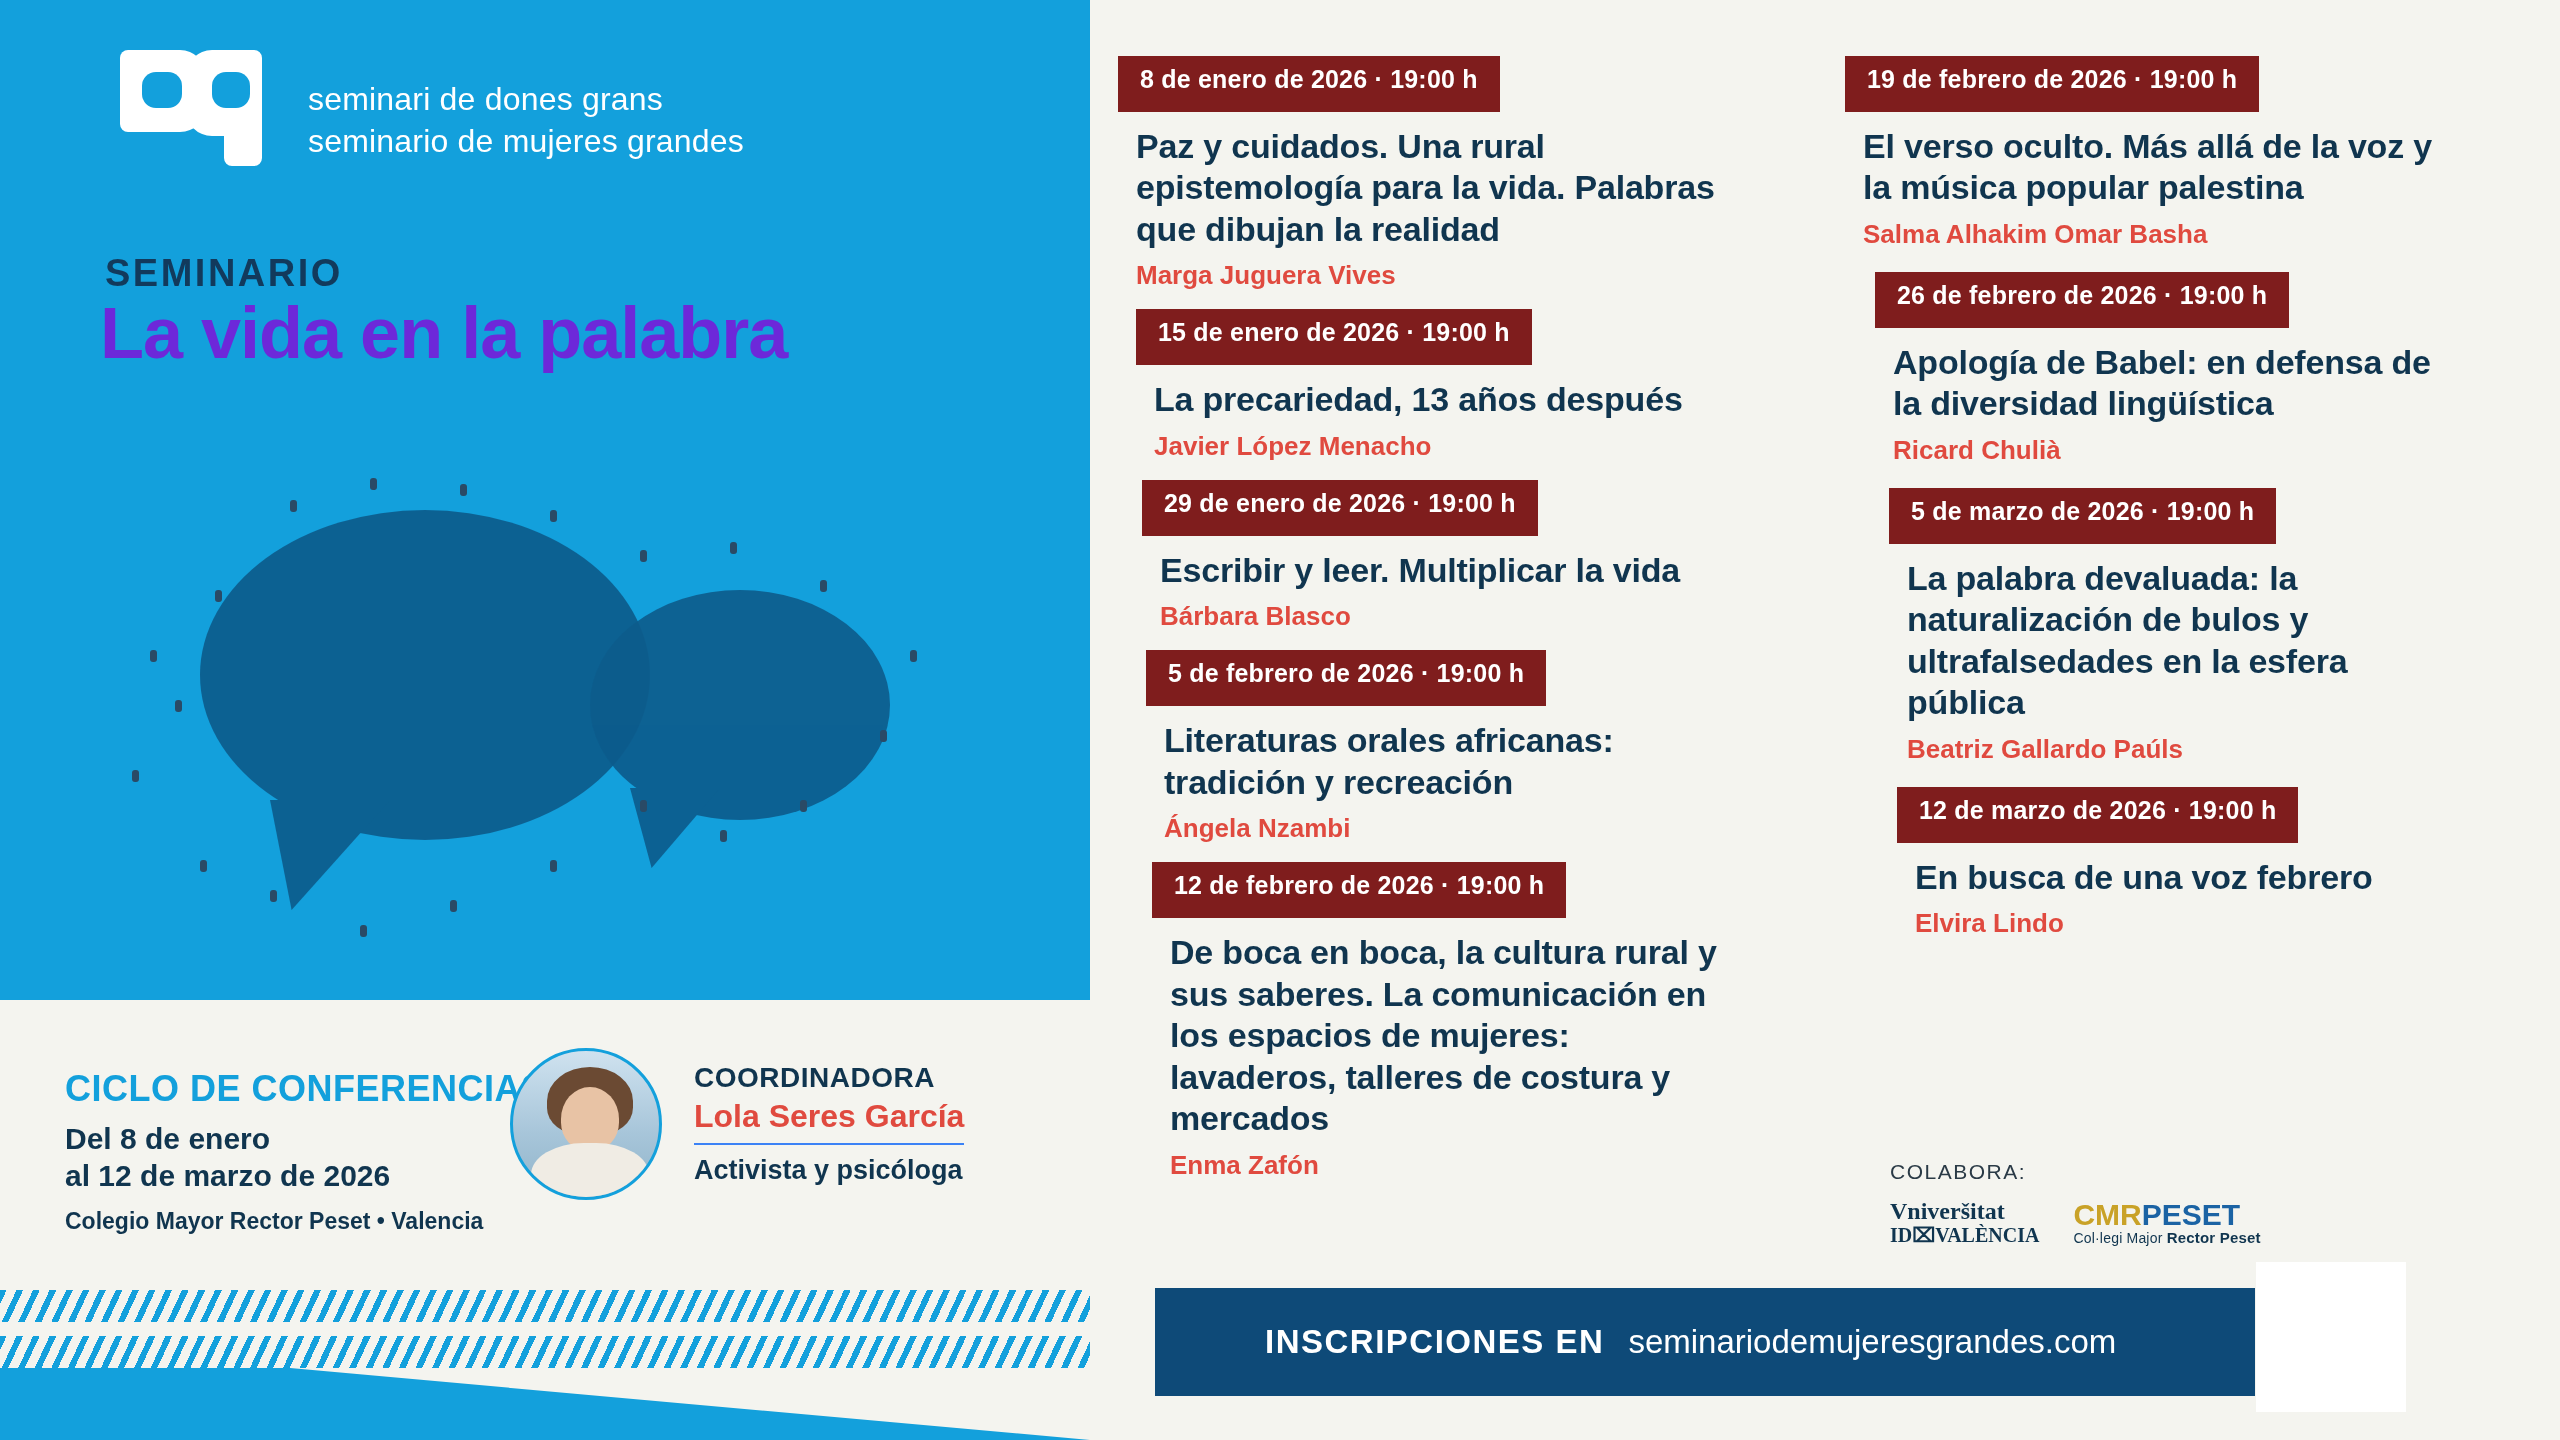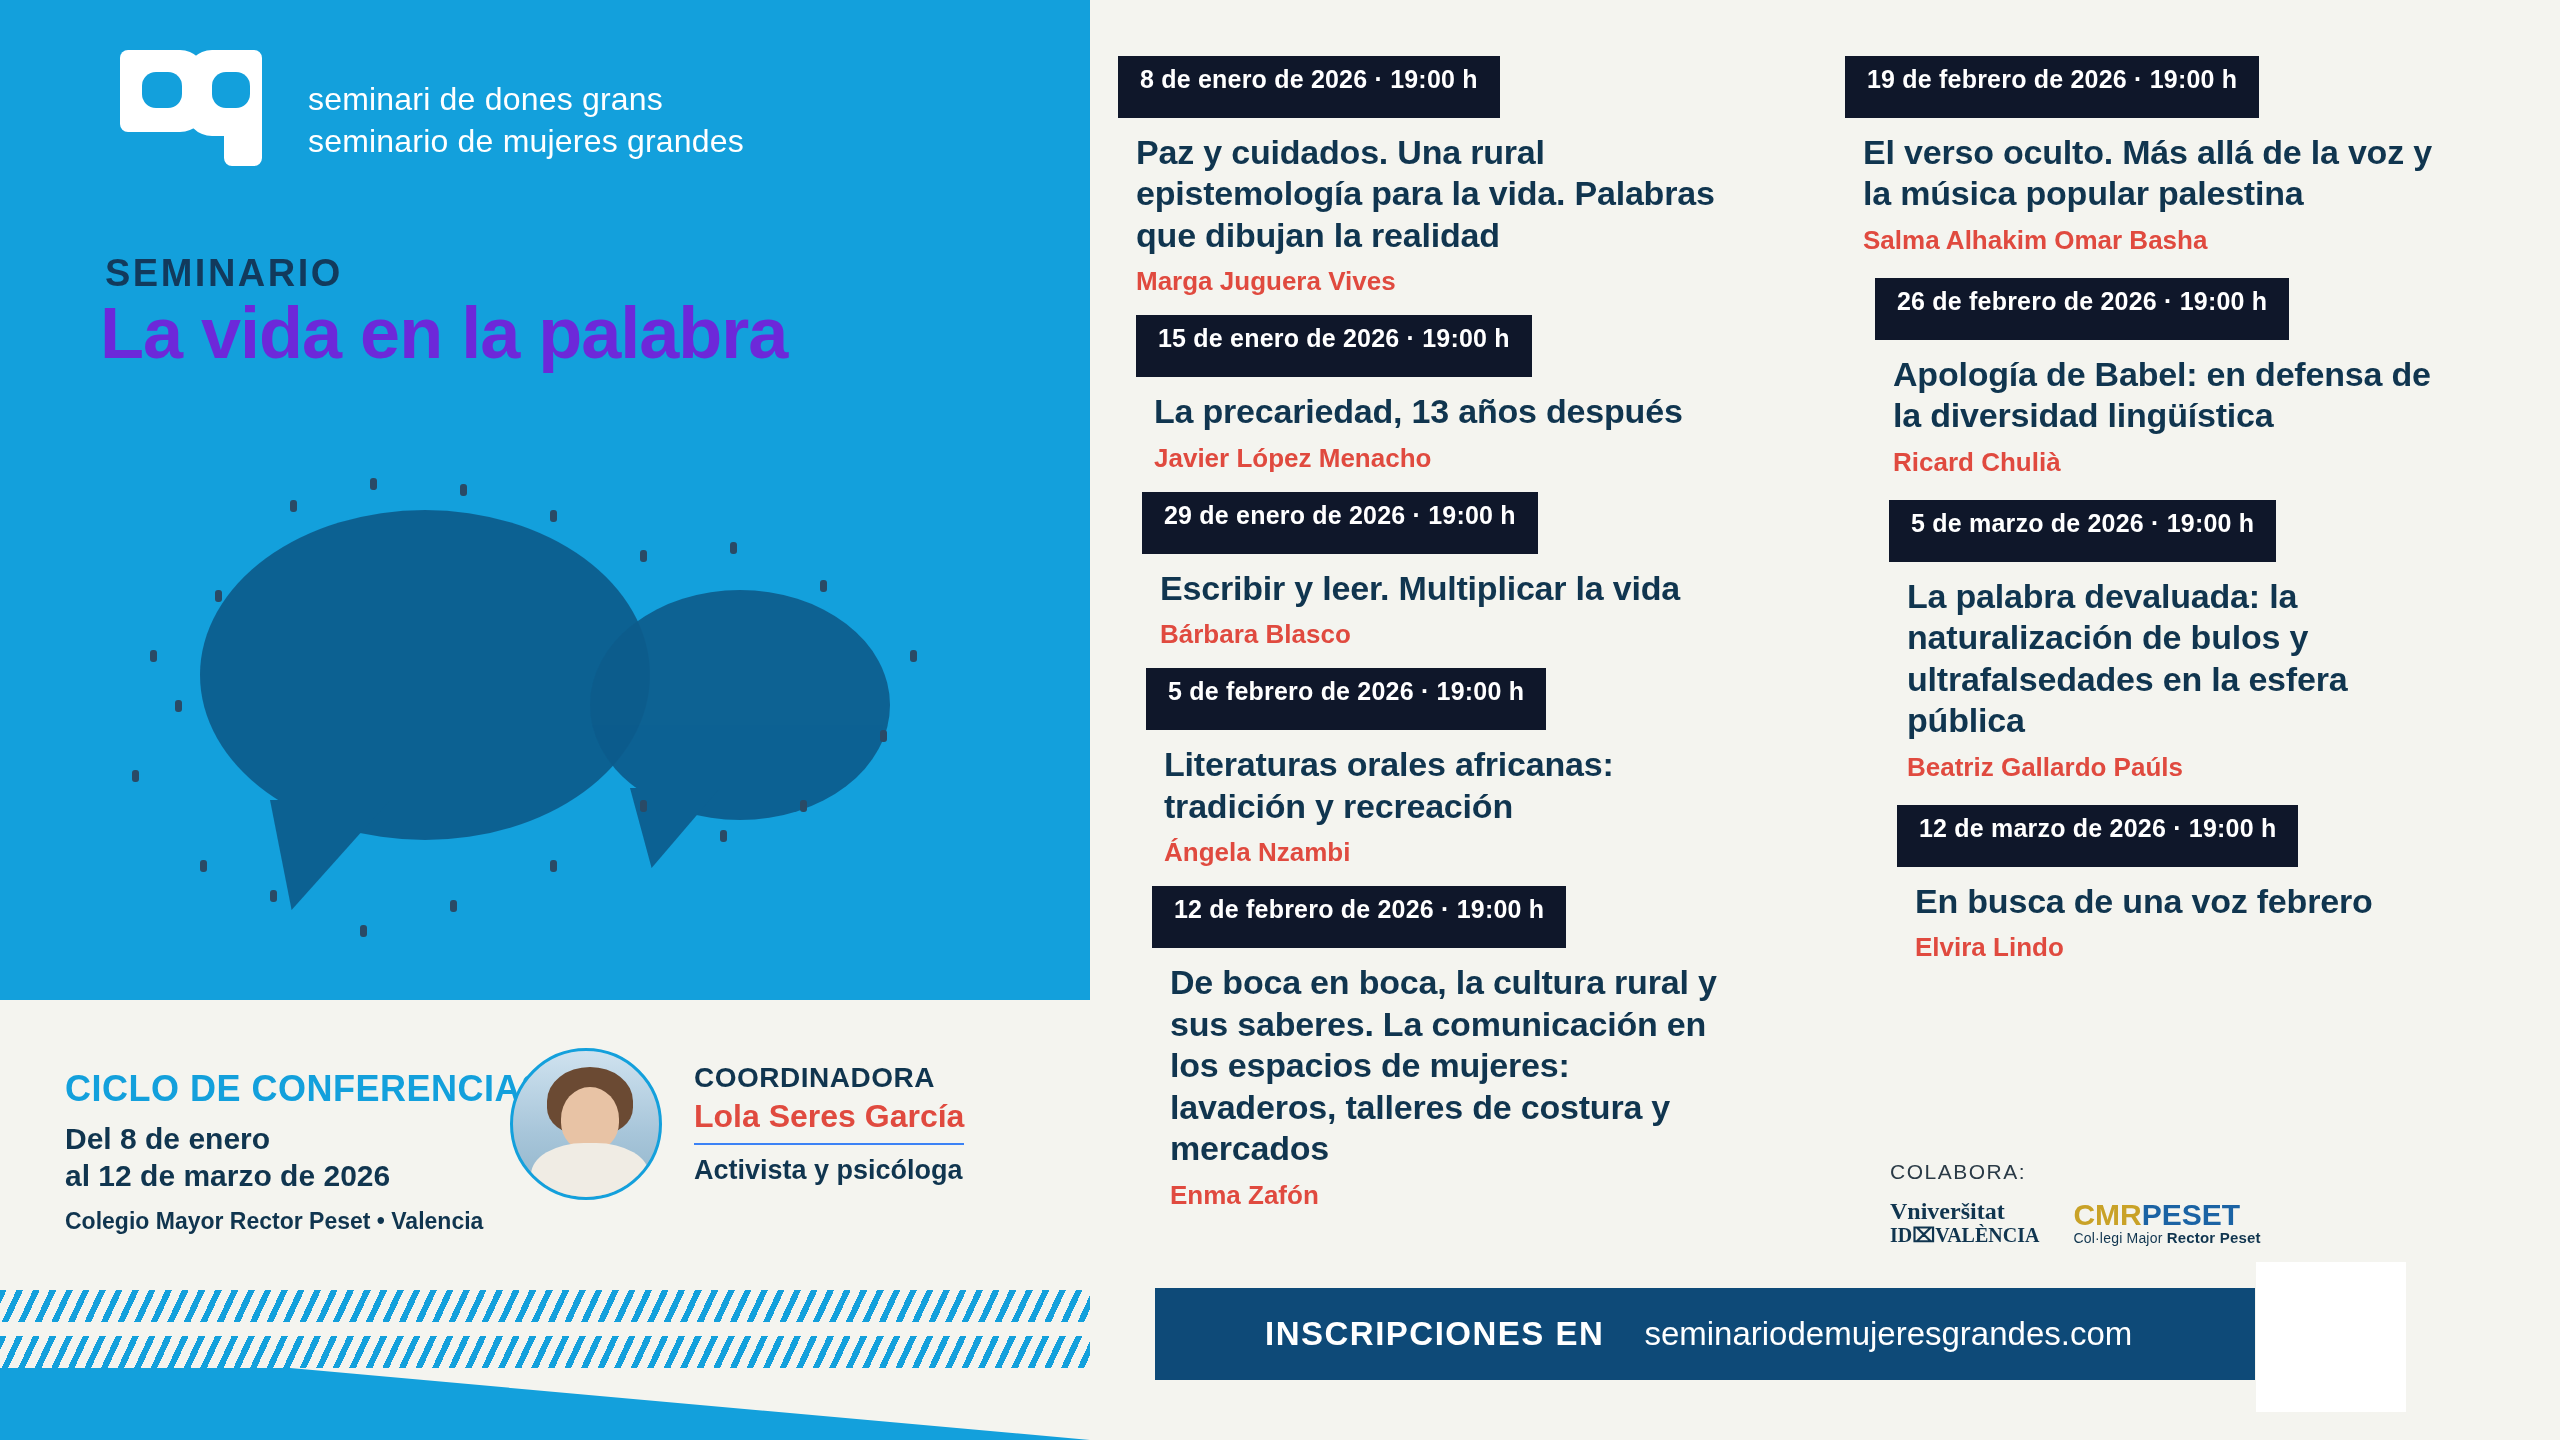--- a/index.html
+++ b/index.html
@@ -222,25 +222,25 @@
   .col {
     position: absolute;
     top: 0;
   }
   .col-a { left: 1118px; width: 600px; }
   .col-b { left: 1845px; width: 600px; }
 
   .item { margin-bottom: 6px; }
   .date-bar {
     display: inline-block;
-    background: #0f172a;
+    background: #7f1d1d;
     color: #ffffff;
     font-size: 25px;
     font-weight: 700;
-    padding: 9px 22px 24px 22px;
+    padding: 9px 22px 18px 22px;
     letter-spacing: .2px;
     white-space: nowrap;
   }
   .talk-title {
     color: #10354f;
     font-size: 34px;
     font-weight: 700;
     line-height: 1.22;
     margin: 14px 0 0 18px;
     letter-spacing: -.2px;
@@ -249,26 +249,26 @@
     color: #e04a3f;
     font-size: 26px;
     font-weight: 700;
     margin: 10px 0 0 18px;
   }
 
   
   .insc-bar {
     position: absolute;
     left: 1155px; top: 1288px;
-    width: 1100px; height: 92px;
+    width: 1100px; height: 108px;
     background: #0e4a78;
     display: flex;
     align-items: center;
     padding-left: 110px;
-    gap: 40px;
+    gap: 24px;
   }
   .insc-label {
     color: #ffffff;
     font-size: 33px;
     font-weight: 700;
     letter-spacing: 1.5px;
   }
   .insc-url {
     color: #ffffff;
     font-size: 33px;

